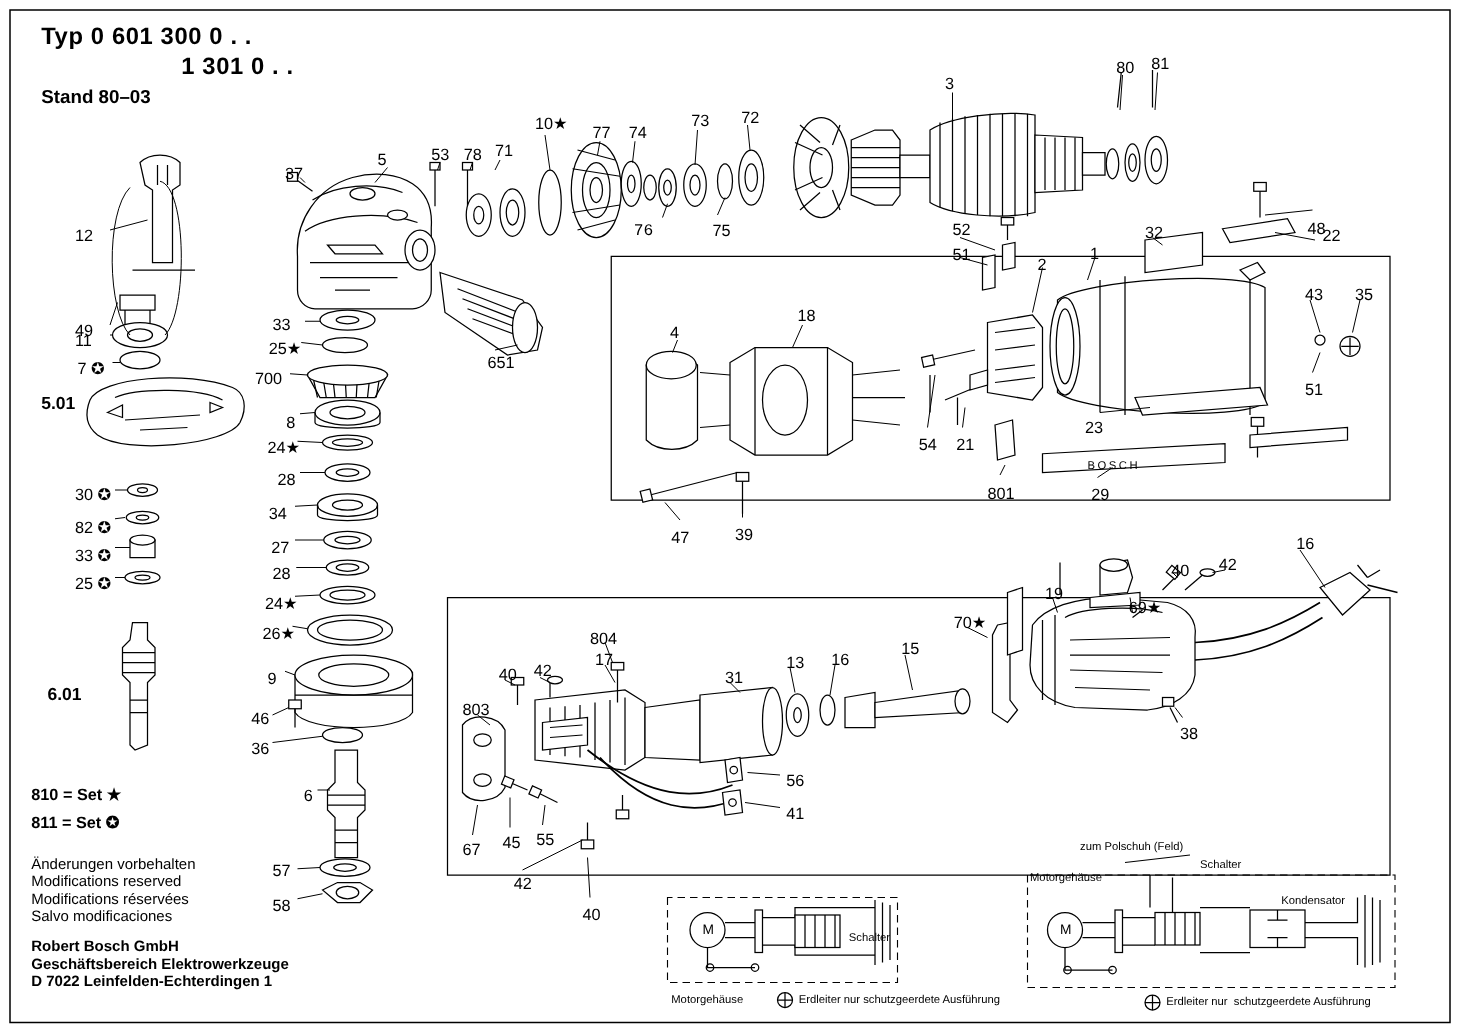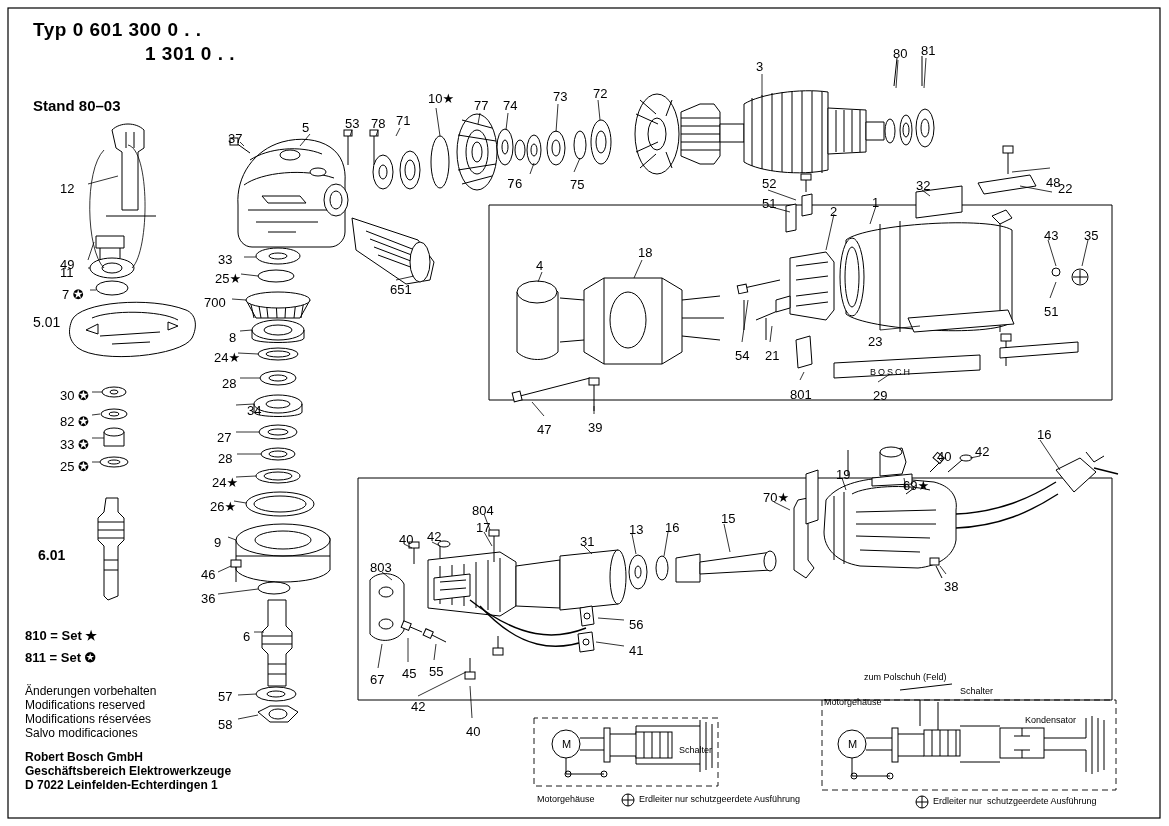--- a/index.html
+++ b/index.html
@@ -2,21 +2,21 @@
 <html><head>
 <meta charset="utf-8">
 <style>
   html,body{margin:0;padding:0;background:#ffffff;}
   body{width:1169px;height:826px;position:relative;font-family:"Liberation Sans",sans-serif;color:#000;overflow:hidden;}
   #sheet{position:absolute;left:0;top:0;width:1169px;height:826px;}
   .t{position:absolute;white-space:pre;font-family:"Liberation Sans",sans-serif;font-size:13px;line-height:1.1;}
   .b{font-weight:bold;}
   .num{font-size:13px;font-weight:normal;}
   .title1{font-size:19px;font-weight:bold;letter-spacing:0.5px;}
-  .title2{font-size:15px;font-weight:bold;margin-top:28px;}
+  .title2{font-size:15px;font-weight:bold;}
   .tiny{font-size:9px;}
   .legend{font-size:12px;line-height:1.18;}
   .legendb{font-size:13px;font-weight:bold;}
   svg{position:absolute;left:0;top:0;}
   .ln{stroke:#000;stroke-width:1;fill:none;}
   .ln2{stroke:#000;stroke-width:1.4;fill:none;}
   .thin{stroke:#000;stroke-width:0.8;fill:none;}
   .fillw{fill:#fff;stroke:#000;stroke-width:1;}
   .dash{stroke:#000;stroke-width:0.9;fill:none;stroke-dasharray:6 4;}
 </style>
@@ -473,21 +473,21 @@
 
 <div class="t title1" style="left:33px;top:20px;"><span>Typ</span> <span>0 601 300</span><span style="font-weight:normal;"> </span><span>0 . .</span></div>
 <div class="t title1" style="left:145px;top:44px;"><span>1 301</span><span style="font-weight:normal;"> </span><span>0 . .</span></div>
 <div class="t title2" style="left:33px;top:70px;">Stand 80–03</div>
 
 <div id="callouts">
       <div class="t num" style="left: 60px; top: 182px;">12</div>
       <div class="t num" style="left: 60px; top: 258px;">49</div>
       <div class="t num" style="left: 60px; top: 266px;">11</div>
       <div class="t num" style="left: 62px; top: 288px;">7 ✪</div>
-      <div class="t num" style="left: 33px; top: 315px; font-weight: normal; font-size: 14px;">5.01</div>
+      <div class="t num" style="left: 33px; top: 315px; font-weight: bold; font-size: 14px;">5.01</div>
       <div class="t num" style="left: 60px; top: 389px;">30 ✪</div>
       <div class="t num" style="left: 60px; top: 415px;">82 ✪</div>
       <div class="t num" style="left: 60px; top: 438px;">33 ✪</div>
       <div class="t num" style="left: 60px; top: 460px;">25 ✪</div>
       <div class="t num" style="left: 38px; top: 548px; font-weight: bold; font-size: 14px;">6.01</div>
       <div class="t num" style="left: 228px; top: 132px;">37</div>
       <div class="t num" style="left: 302px; top: 121px;">5</div>
       <div class="t num" style="left: 345px; top: 117px;">53</div>
       <div class="t num" style="left: 371px; top: 117px;">78</div>
       <div class="t num" style="left: 396px; top: 114px;">71</div>
@@ -500,21 +500,21 @@
       <div class="t num" style="left: 893px; top: 47px;">80</div>
       <div class="t num" style="left: 921px; top: 44px;">81</div>
       <div class="t num" style="left: 507px; top: 178px; font-family: Liberation Mono, monospace;">76</div>
       <div class="t num" style="left: 570px; top: 178px; text-align: right;">75</div>
       <div class="t num" style="left: 218px; top: 253px;">33</div>
       <div class="t num" style="left: 215px; top: 272px; text-align: right;">25★</div>
       <div class="t num" style="left: 204px; top: 296px;">700</div>
       <div class="t num" style="left: 229px; top: 331px;">8</div>
       <div class="t num" style="left: 214px; top: 351px;">24★</div>
       <div class="t num" style="left: 222px; top: 377px;">28</div>
-      <div class="t num" style="left: 215px; top: 404px; margin-left: 32px;">34</div>
+      <div class="t num" style="left: 215px; top: 404px;">34</div>
       <div class="t num" style="left: 217px; top: 431px;">27</div>
       <div class="t num" style="left: 218px; top: 452px;">28</div>
       <div class="t num" style="left: 212px; top: 476px;">24★</div>
       <div class="t num" style="left: 210px; top: 500px;">26★</div>
       <div class="t num" style="left: 214px; top: 536px;">9</div>
       <div class="t num" style="left: 201px; top: 568px;">46</div>
       <div class="t num" style="left: 201px; top: 592px;">36</div>
       <div class="t num" style="left: 243px; top: 630px;">6</div>
       <div class="t num" style="left: 218px; top: 690px;">57</div>
       <div class="t num" style="left: 218px; top: 718px;">58</div>

